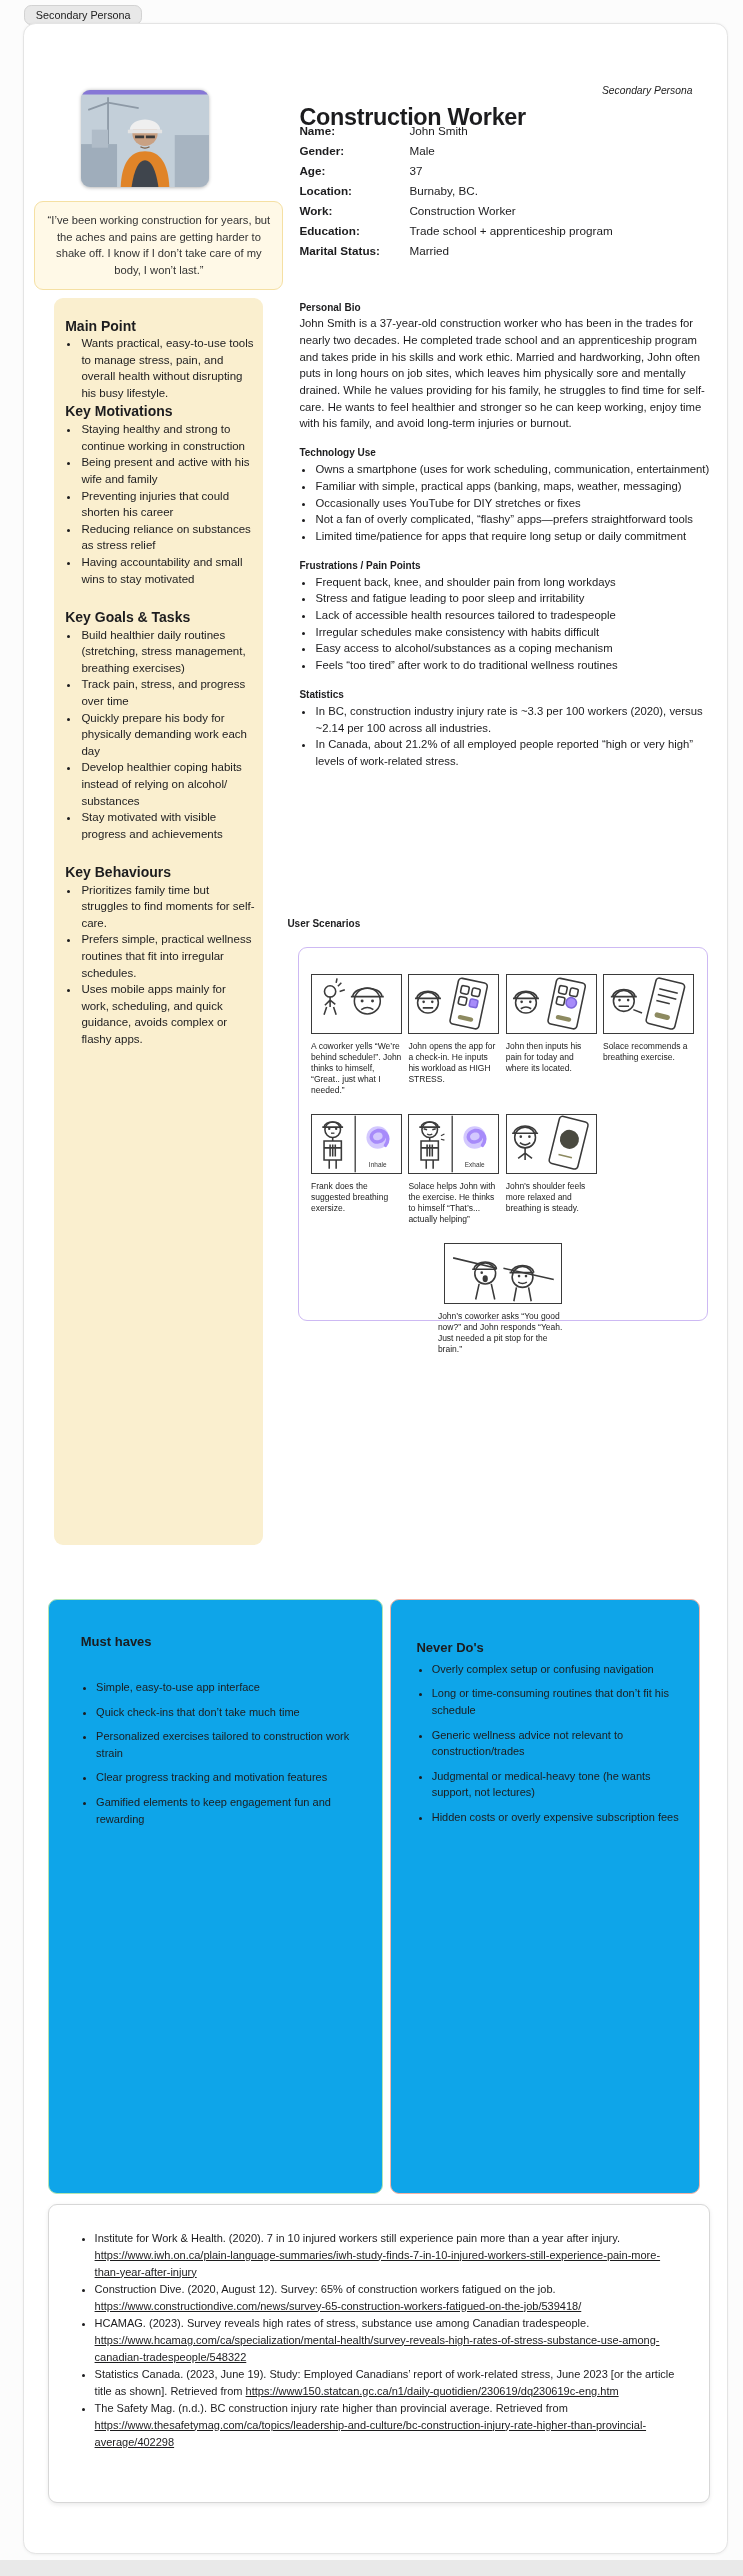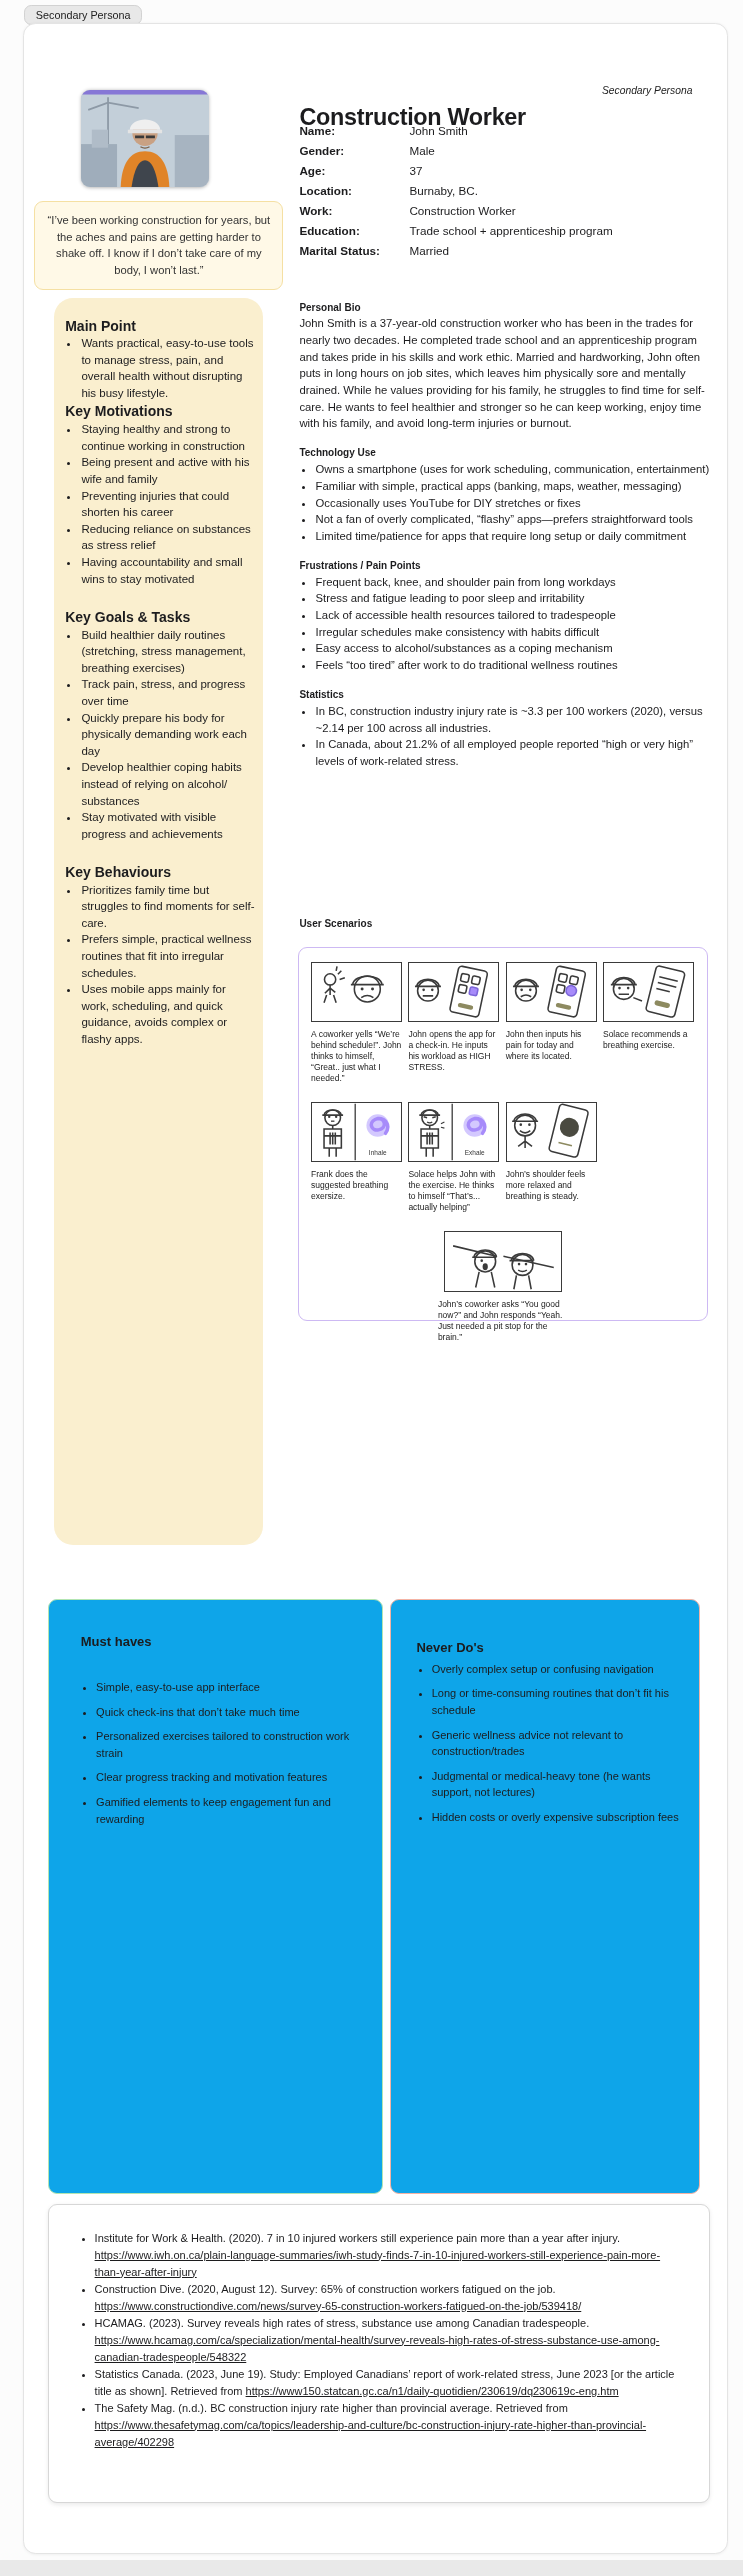--- a/index.html
+++ b/index.html
@@ -25,39 +25,39 @@
   .photo svg{display:block}
   .corner{position:absolute;top:61px;right:35px;font-style:italic;font-size:10.3px;color:#222;}
   .title{position:absolute;left:275px;top:65px;font-size:23.4px;font-weight:700;letter-spacing:-0.3px;}
   .fields{position:absolute;left:275px;top:97px;}
   .frow{display:flex;line-height:20px;font-size:11.7px;}
   .flabel{width:110px;font-weight:700;}
   .quote{position:absolute;left:10px;top:177px;width:249px;
     background:var(--quote-bg);border:1.8px solid var(--quote-border);border-radius:9px;
     padding:10.8px 11.7px;font-size:11.2px;line-height:16.5px;text-align:center;color:#333;}
   .cream{position:absolute;left:30px;top:274px;width:209px;height:1247px;
-    background:var(--cream);border-radius:19px;padding:20px 7.2px 0 10.8px;}
+    background:var(--cream);border-radius:9px;padding:20px 7.2px 0 10.8px;}
   .cream h3{font-size:14px;font-weight:700;margin:0 0 1.8px;}
   .cream ul{margin:0;padding-left:14.4px;}
   .cream li{font-size:11.5px;line-height:16.6px;padding-left:1.8px;}
   .cream .sec{margin-top:21.6px;}
   .cream .sec:nth-child(1){margin-top:0;}
   .cream .sec:nth-child(2){margin-top:1.8px;}
   .rcol{position:absolute;left:275px;top:278px;width:411px;}
   .rcol h3,.scn-heading{font-size:10px;font-weight:700;margin:0 0 2.7px;}
   .rcol p{margin:0;font-size:11.3px;line-height:16.7px;}
   .rcol ul{margin:0;padding-left:15.3px;}
   .rcol li{font-size:11.3px;line-height:16.7px;padding-left:0.9px;}
   .rsec{margin-bottom:15.3px;}
-  .scn-heading{position:absolute;left:275px;top:894px;}
+  .scn-heading{position:absolute;left:263px;top:894px;}
   .scnbox{position:absolute;left:274px;top:923px;width:410px;height:374px;
     border:1.8px solid var(--purple-border);border-radius:9px;background:#fff;
     padding:14.4px 11.7px 0;}
   .scn-row{display:flex;gap:6.3px;margin-top:18px;}
-  .scn-row:first-child{margin-top:0;}
+  .scn-row:first-child{margin-top:12px;}
   .scn-row.center{justify-content:center;}
   .cell{width:91px;}
   .cell.wide{width:131px;}
   .panel{height:60px;border:1.3px solid #3a3a3a;background:#fff;}
   .cell.wide .panel{width:118px;height:61px;margin:0 auto;}
   .panel svg{display:block;width:100%;height:100%;}
   .caption{margin:7.2px 0 0;font-size:8.5px;line-height:11px;color:#222;}
   .bigbox{position:absolute;top:1575px;height:595px;border-radius:9px;background:#0ea5e9;}
   .bigbox h3{margin:0;font-size:13px;font-weight:700;}
   .bigbox ul{margin:0;padding-left:15.3px;}

